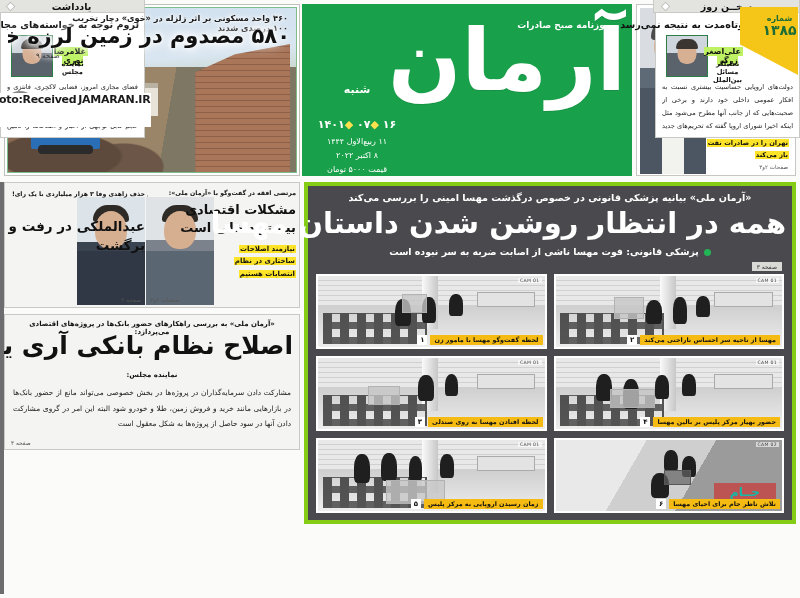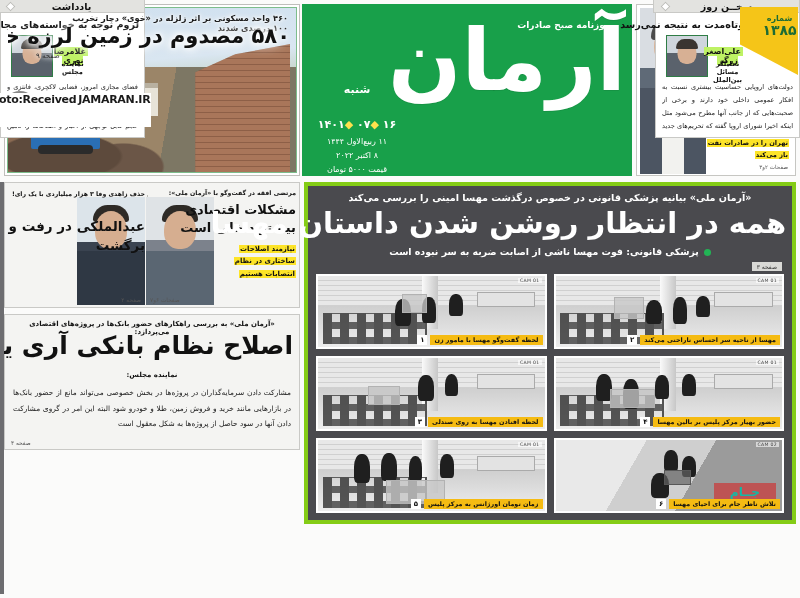--- a/index.html
+++ b/index.html
@@ -705,21 +705,21 @@
           <div class="counter"></div>
             <div class="chairs"></div>
           <div class="person" style="left:16%;top:20%;width:7%;height:40%;"></div>
           <div class="person" style="left:28%;top:18%;width:7%;height:40%;"></div>
           <div class="person" style="left:40%;top:22%;width:6%;height:36%;"></div>
           <div class="person" style="left:54%;top:20%;width:6%;height:34%;"></div>
           <div class="highlight-box" style="left:30%;top:56%;width:26%;height:34%;"></div>
         </div>
         <span class="cctv-ts">CAM 01</span>
         <div class="cap">
-          <span class="cap-text">زمان تومان اورژانس به مرکز پلیس</span>
+          <span class="cap-text">زمان رسیدن اروپایی به مرکز پلیس</span>
           <span class="cap-num">۵</span>
         </div>
       </div>
 
     </div>
   </div>
 
 </div>
 
 </body></html>

